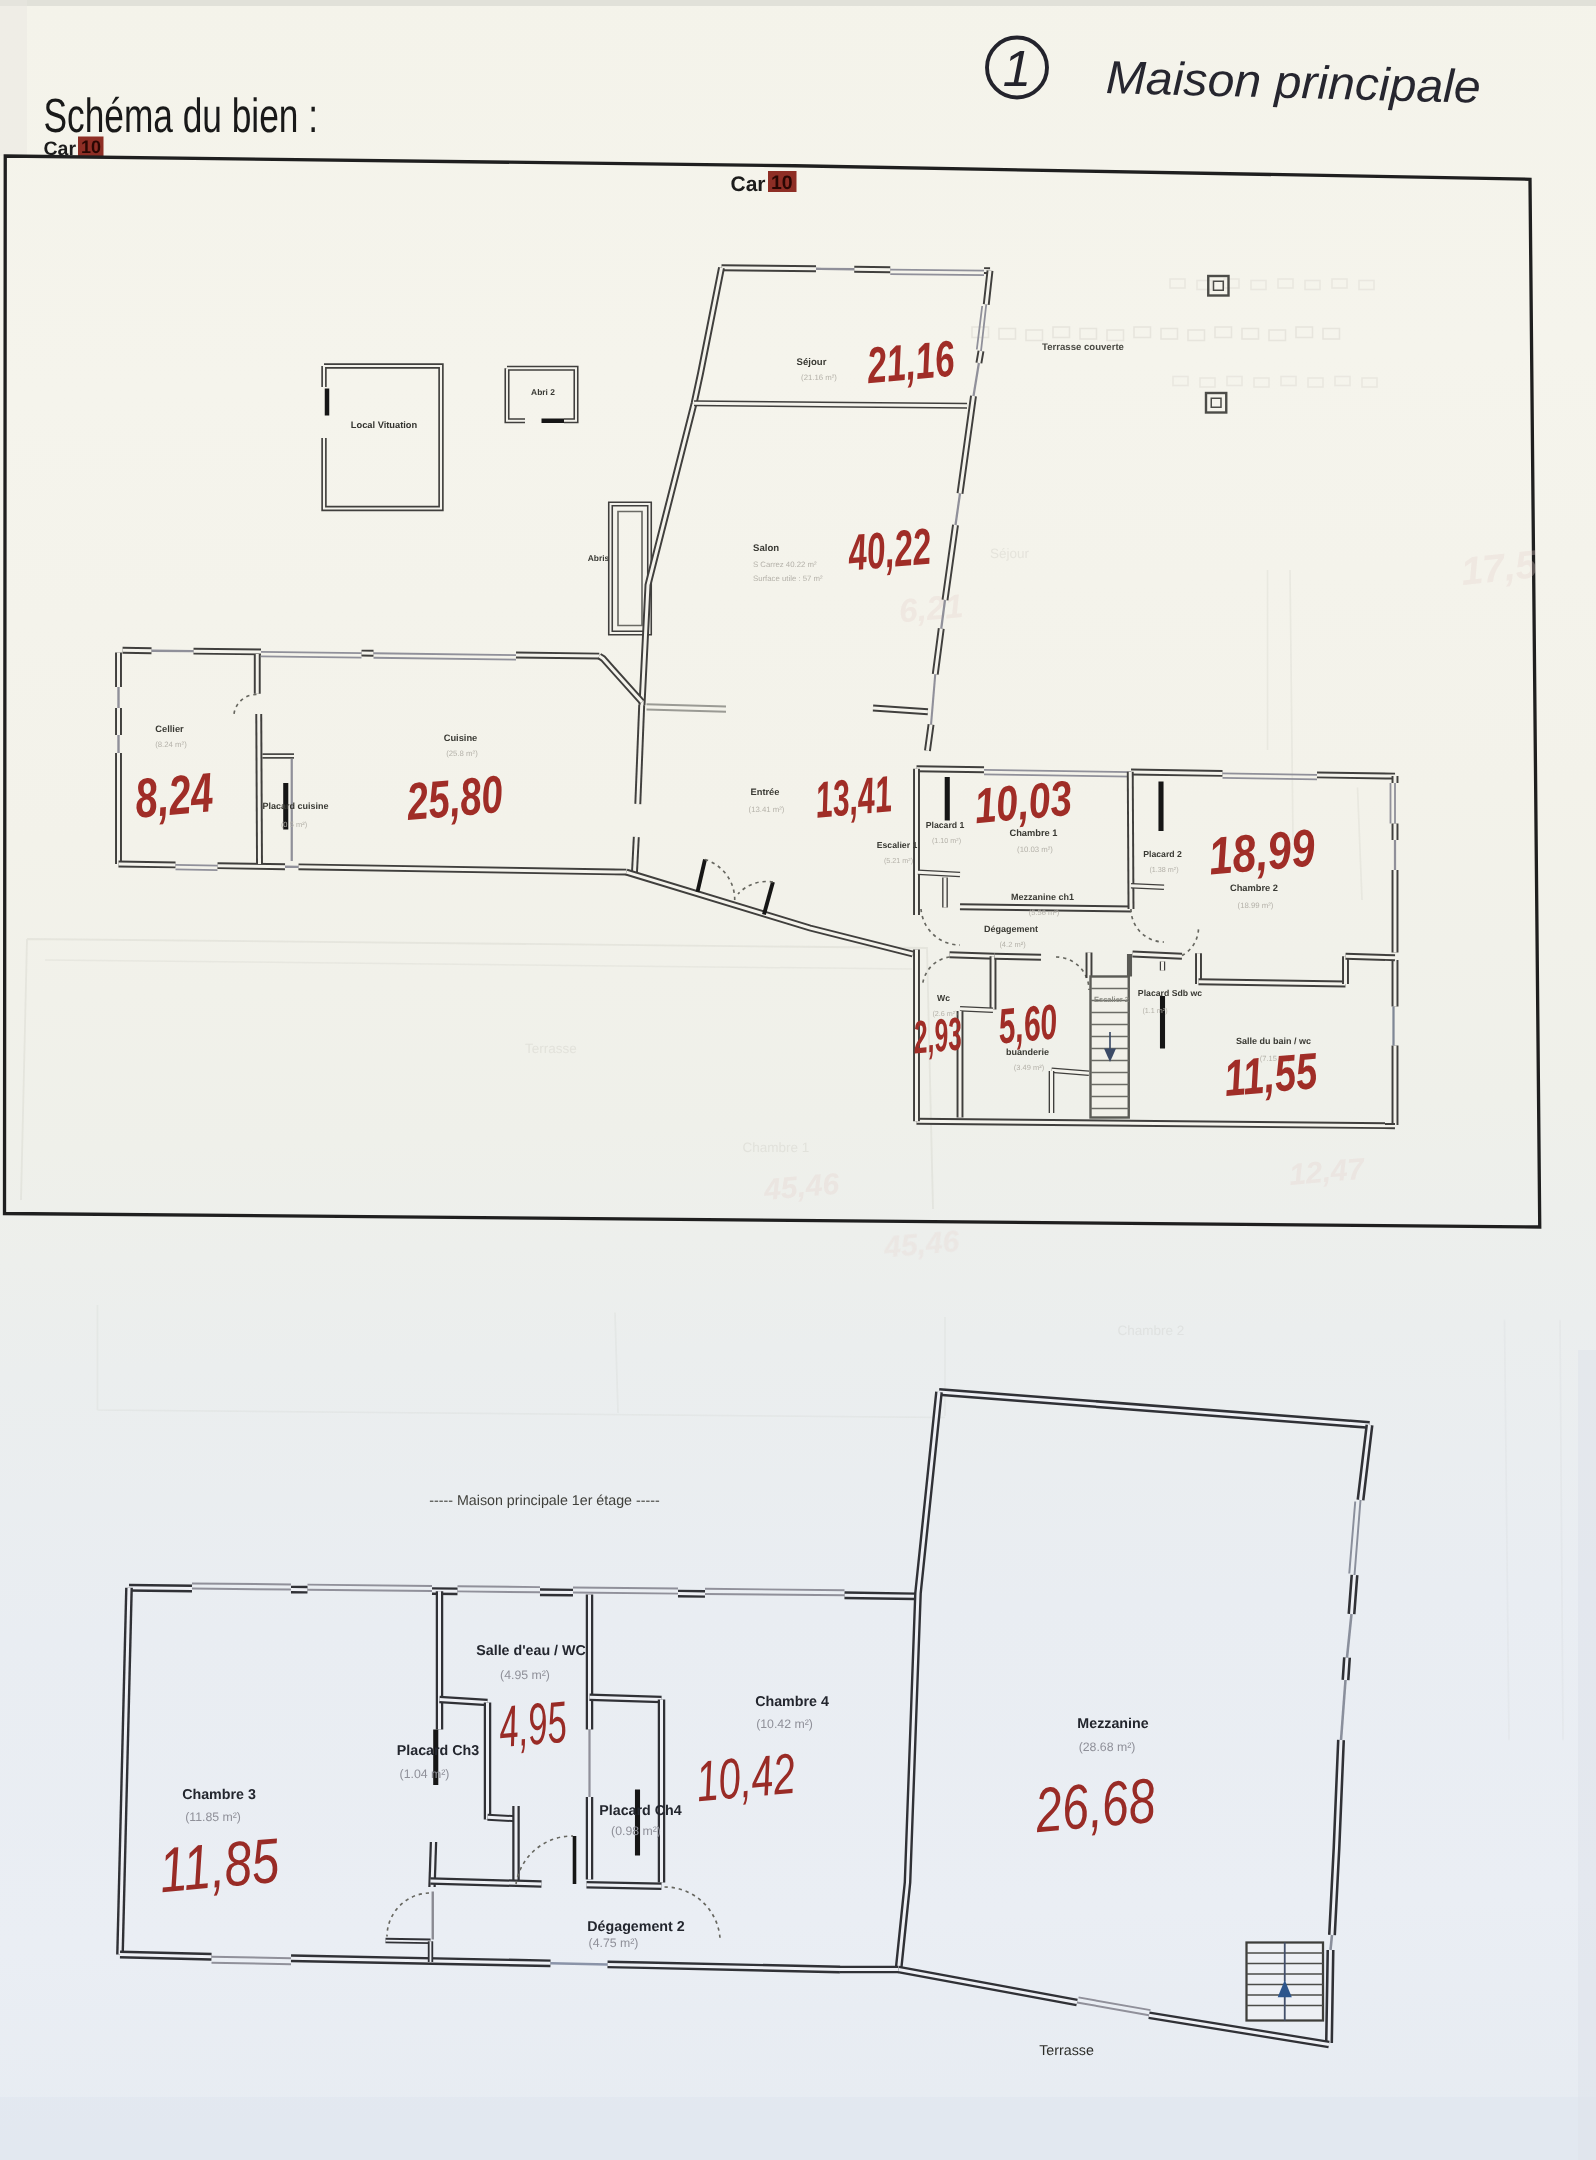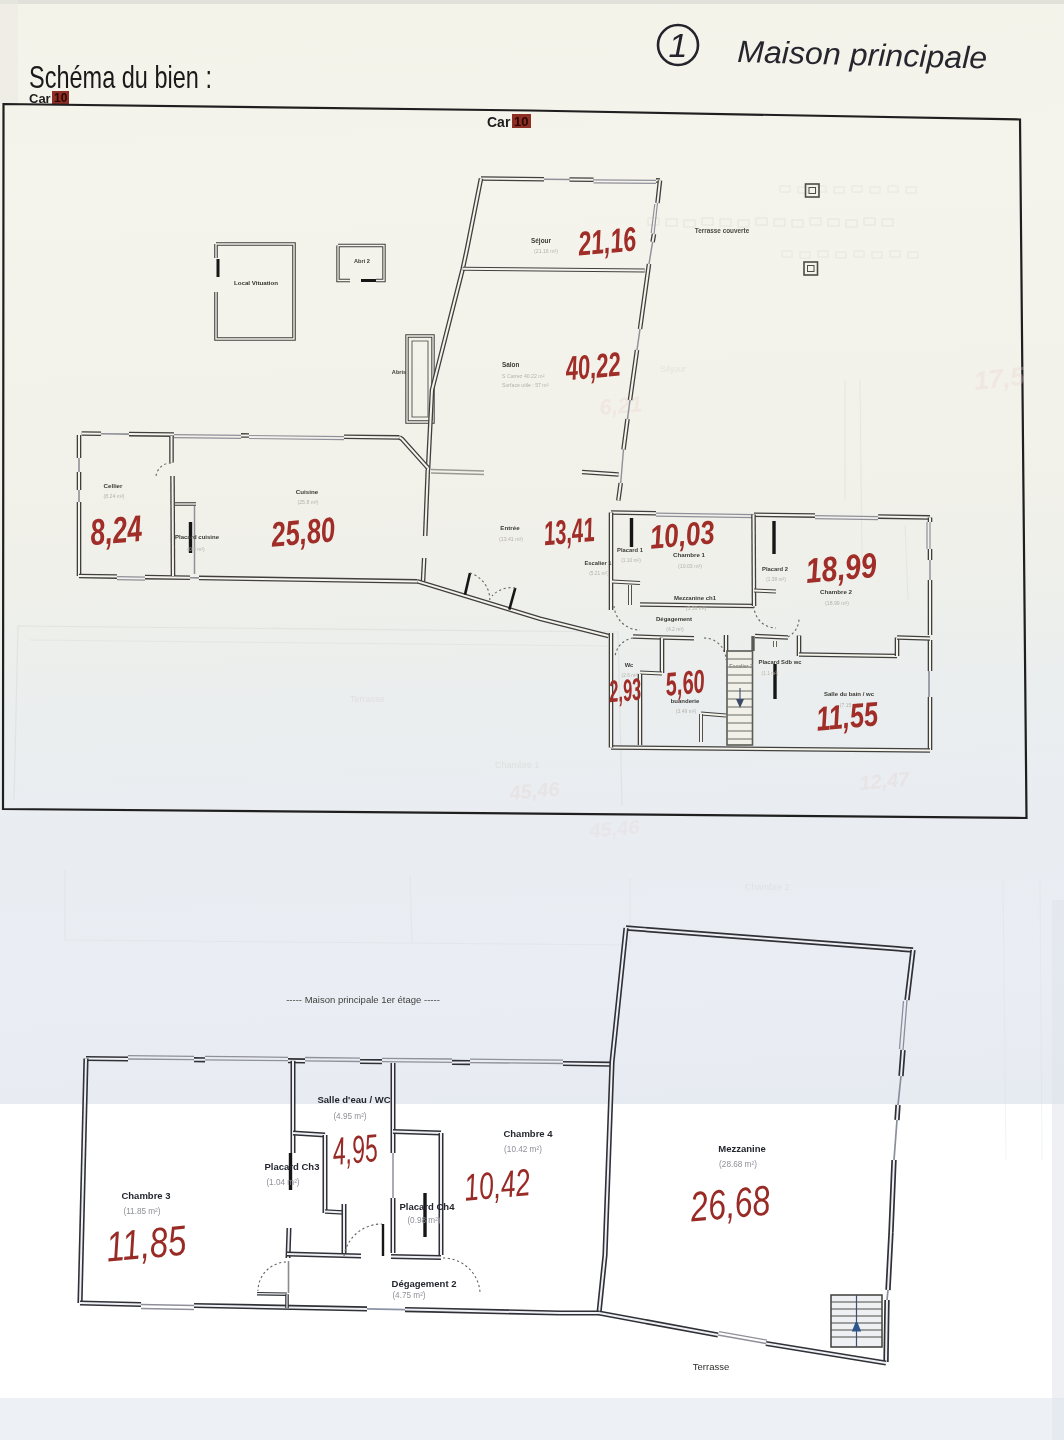--- a/index.html
+++ b/index.html
@@ -1,16 +1,16 @@
 <!DOCTYPE html>
 <html><head><meta charset="utf-8"><style>
 html,body{margin:0;padding:0;}
 body{width:1064px;height:1440px;overflow:hidden;font-family:"Liberation Sans",sans-serif;}
 svg{display:block}
-#page{position:relative;width:1064px;height:1104px;
+#page{position:relative;width:1064px;height:1440px;
 background:linear-gradient(178deg,#f4f3ea 0%,#f5f4ec 18%,#f3f2ea 38%,#eff0ea 52%,#ebeeee 62%,#e9edf2 74%,#eaeef4 88%,#e6ebf1 100%);}
 </style></head><body>
 <div id="page">
 <svg width="1064" height="1440" viewBox="0 0 1064 1440" xmlns="http://www.w3.org/2000/svg">
 
 <g>
         <rect x="0" y="0" width="1064" height="4" fill="#d9d8d2" opacity="0.7"></rect>
       </g>
 
 <g>

